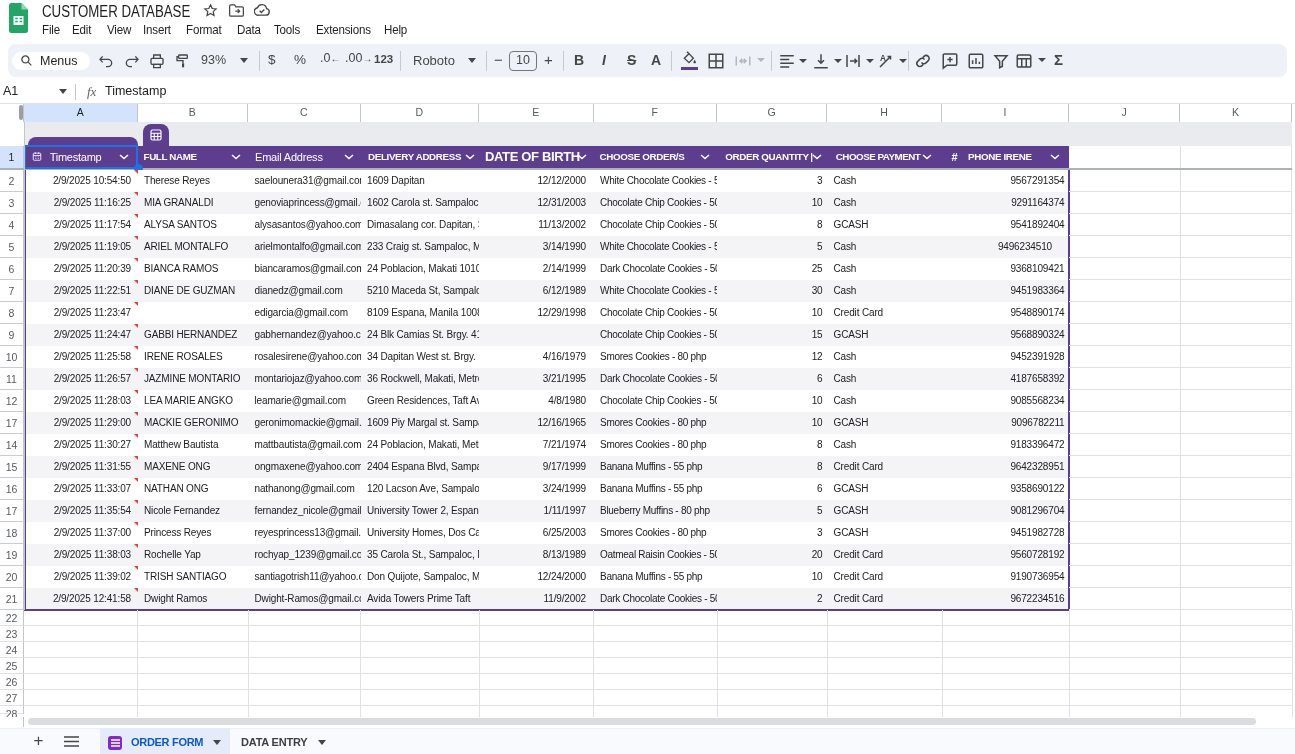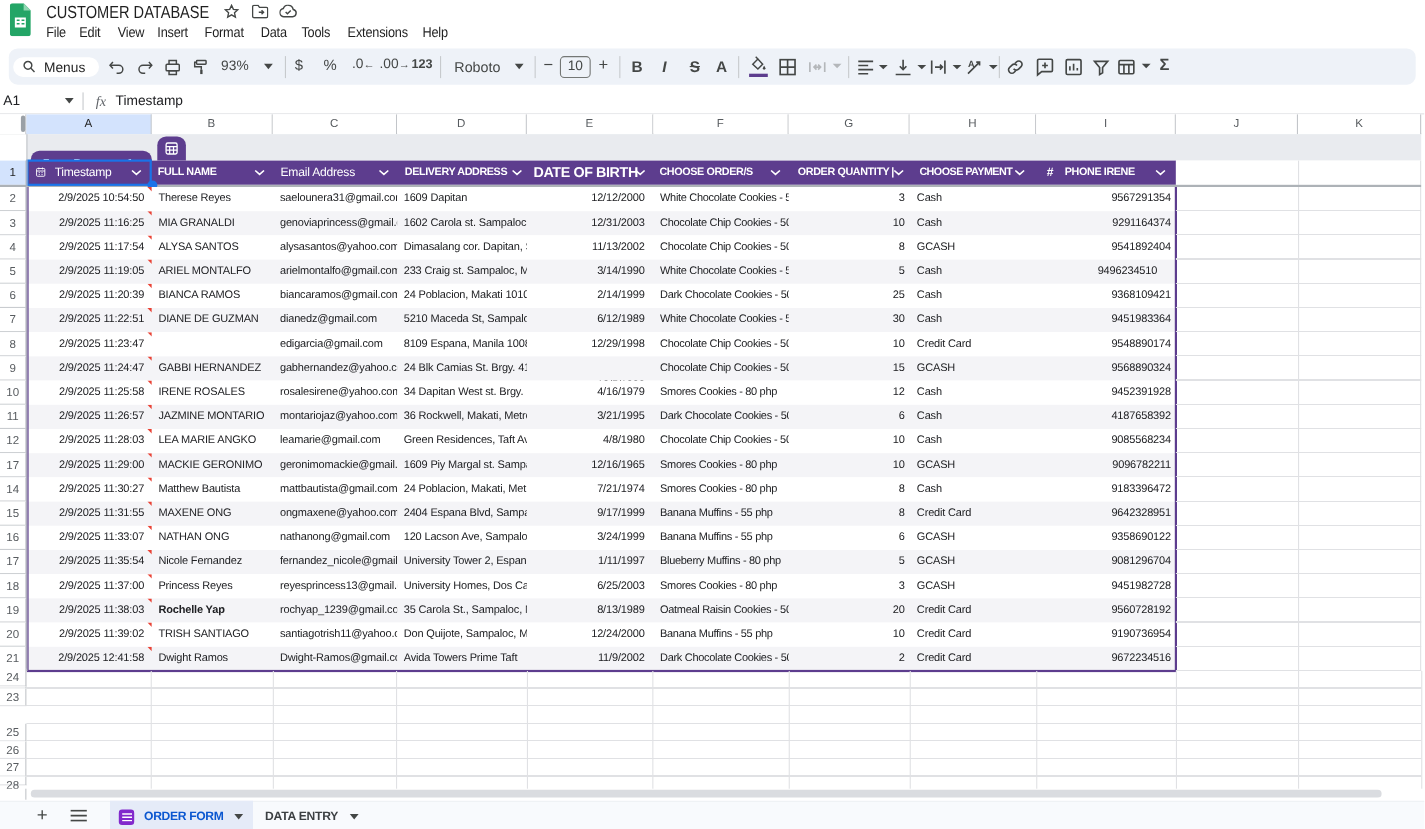--- a/index.html
+++ b/index.html
@@ -444,21 +444,21 @@
       <div class="dcell txt" style="left:336.5px;width:118.5px;">University Homes, Dos Castillas</div>
       <div class="dcell num" style="left:455px;width:114.5px;padding-right:7.5px;">6/25/2003</div>
       <div class="dcell txt" style="left:569.5px;width:123.5px;letter-spacing:-0.28px;">Smores Cookies - 80 php</div>
       <div class="dcell num" style="left:693px;width:110px;padding-right:4.5px;">3</div>
       <div class="dcell txt" style="left:803px;width:115px;">GCASH</div>
       <div class="dcell num" style="left:918px;width:127px;padding-right:4.5px;">9451982728</div>
     </div>
 <div class="rnum" style="top:522px;height:22px;line-height:22px;border-bottom:1px solid #c9ccd0;">18</div>
 <div class="drow" style="top:544px;background:#f4f4f7;">
       <div class="dcell num" style="left:0px;width:113.5px;padding-right:6.5px;"><span class="tri"></span>2/9/2025 11:38:03</div>
-      <div class="dcell txt" style="left:113.5px;width:110.5px;font-weight:bold;">Rochelle Yap</div>
+      <div class="dcell txt" style="left:113.5px;width:110.5px;">Rochelle Yap</div>
       <div class="dcell txt" style="left:224px;width:112.5px;">rochyap_1239@gmail.com.ph</div>
       <div class="dcell txt" style="left:336.5px;width:118.5px;">35 Carola St., Sampaloc, Manila</div>
       <div class="dcell num" style="left:455px;width:114.5px;padding-right:7.5px;">8/13/1989</div>
       <div class="dcell txt" style="left:569.5px;width:123.5px;letter-spacing:-0.28px;">Oatmeal Raisin Cookies - 50 php</div>
       <div class="dcell num" style="left:693px;width:110px;padding-right:4.5px;">20</div>
       <div class="dcell txt" style="left:803px;width:115px;">Credit Card</div>
       <div class="dcell num" style="left:918px;width:127px;padding-right:4.5px;">9560728192</div>
     </div>
 <div class="rnum" style="top:544px;height:22px;line-height:22px;border-bottom:1px solid #c9ccd0;">19</div>
 <div class="drow" style="top:566px;background:#ffffff;">
@@ -498,21 +498,21 @@
 <div class="abs vline" style="left:478.5px;top:610px;height:112px;"></div>
 <div class="abs vline" style="left:593.0px;top:610px;height:112px;"></div>
 <div class="abs vline" style="left:716.5px;top:610px;height:112px;"></div>
 <div class="abs vline" style="left:826.5px;top:610px;height:112px;"></div>
 <div class="abs vline" style="left:941.5px;top:610px;height:112px;"></div>
 <div class="abs vline" style="left:1068.5px;top:610px;height:112px;"></div>
 <div class="abs vline" style="left:1179.5px;top:610px;height:112px;"></div>
 <div class="abs vline" style="left:1291.5px;top:610px;height:112px;"></div>
 <div class="rnum" style="top:610px;height:16px;line-height:16px;">22</div>
 <div class="rnum" style="top:626px;height:16px;line-height:16px;">23</div>
-<div class="rnum" style="top:608px;height:16px;line-height:16px;text-align:center;">24</div>
+<div class="rnum" style="top:642px;height:16px;line-height:16px;text-align:center;">24</div>
 <div class="rnum" style="top:658px;height:16px;line-height:16px;">25</div>
 <div class="rnum" style="top:674px;height:16px;line-height:16px;">26</div>
 <div class="rnum" style="top:690px;height:16px;line-height:16px;">27</div>
 <div class="rnum" style="top:706px;height:8px;line-height:16px;">28</div>
 <div class="abs" style="left:0;top:610px;width:24px;height:117px;border-right:1px solid #c2c5c9;z-index:-1;"></div>
 <div class="abs" style="left:24px;top:122px;width:1px;height:488px;background:#c2c5c9;"></div>
 <div class="abs" style="left:0;top:717px;width:1295px;height:11px;background:#fff;"></div>
 <div class="abs" style="left:23px;top:717px;width:1px;height:10px;background:#c2c5c9;"></div>
 <div class="abs" style="left:28px;top:718px;width:1228px;height:7px;background:#dadce0;border-radius:4px;"></div>
 <div class="abs" style="left:0;top:728px;width:1295px;height:26px;background:#f8fafd;border-top:1px solid #eef1f4;"></div>

